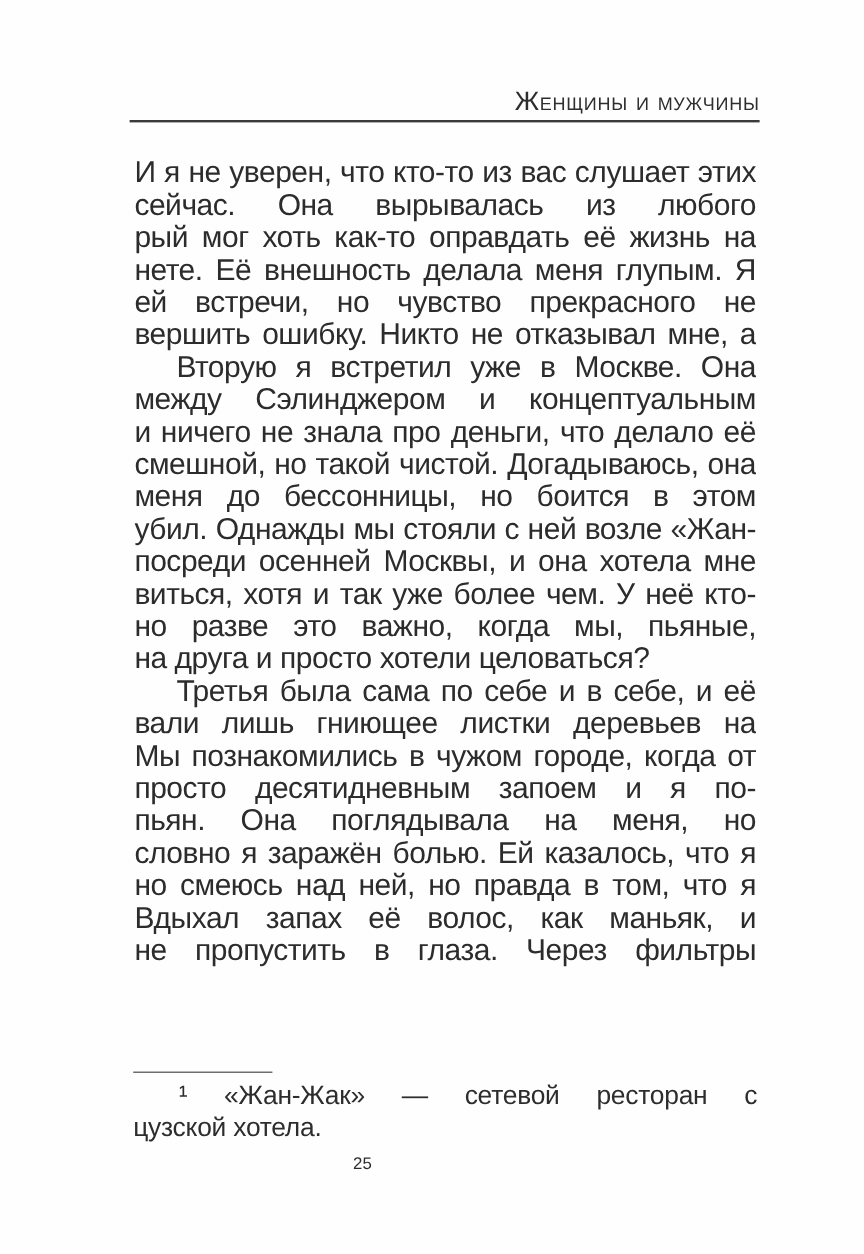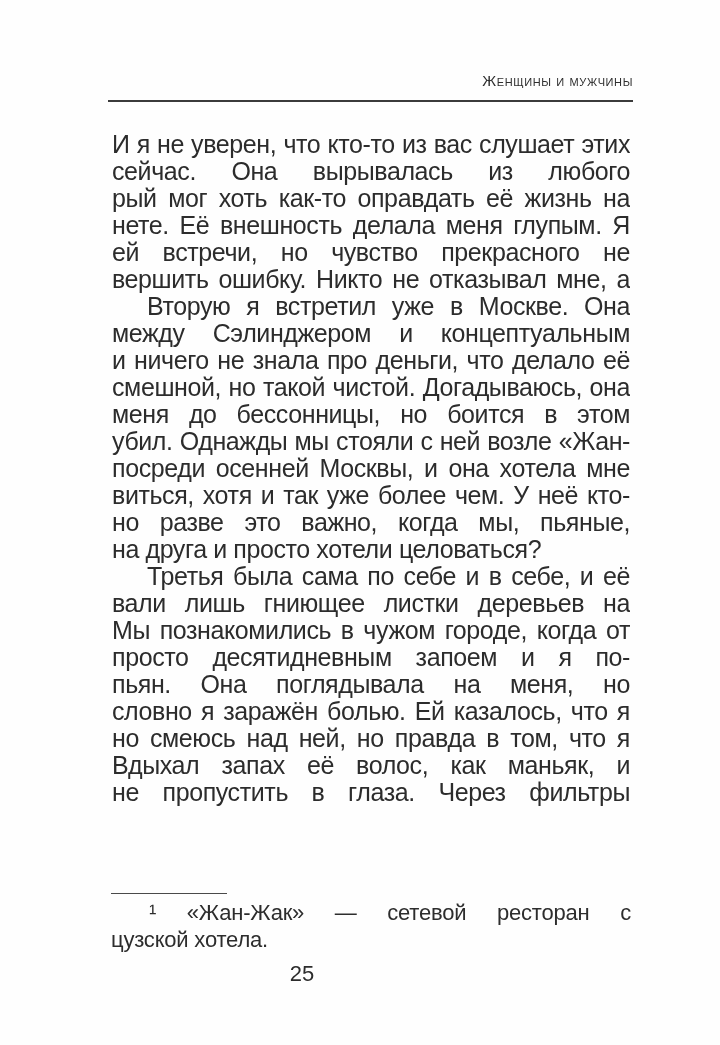--- a/index.html
+++ b/index.html
@@ -17,21 +17,21 @@
     overflow: hidden;
   }
   
   .running-head {
     position: absolute;
     top: 72px;
     left: 112px;
     width: 521px;
     text-align: right;
     font-variant: small-caps;
-    font-size: 15px;
+    font-size: 22px;
     letter-spacing: 0.6px;
     color: #2e2e2e;
     white-space: nowrap;
   }
   .head-rule {
     position: absolute;
     top: 100px;
     left: 108px;
     width: 525px;
     height: 1.6px;
@@ -86,21 +86,21 @@
   }
   .fn-line.indent { text-indent: 38px; }
   .fn-line.end { text-align-last: left; }
   
   .page-number {
     position: absolute;
     top: 961px;
     left: 0;
     width: 604px;
     text-align: center;
-    font-size: 22px;
+    font-size: 14px;
     color: #2c2c2c;
   }
 </style>
 </head>
 <body>
 
 <div class="page">
 
   <div class="running-head">Женщины и мужчины</div>
   <div class="head-rule"></div>

